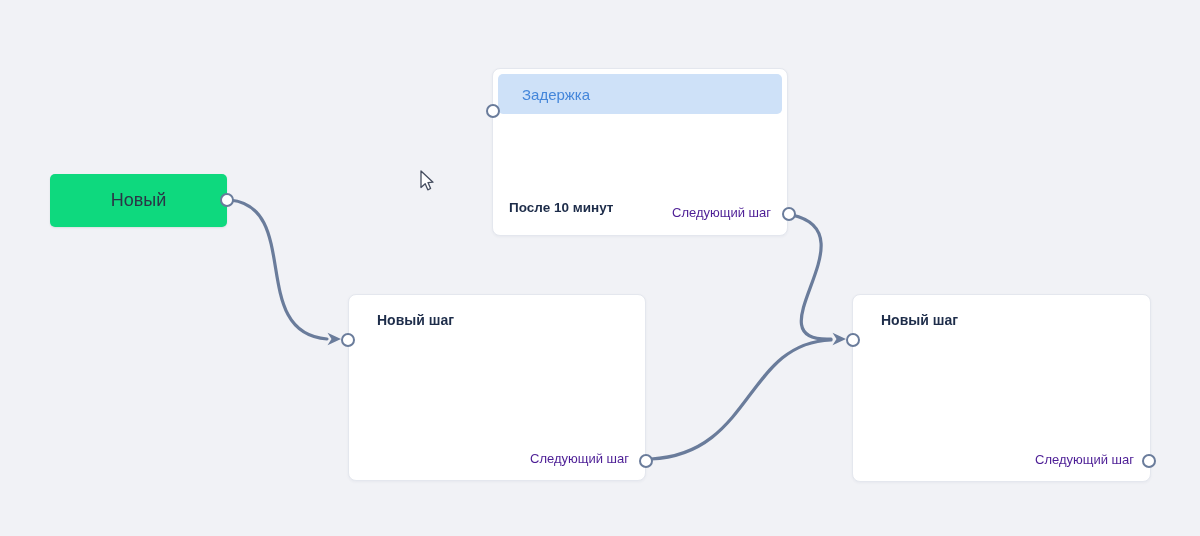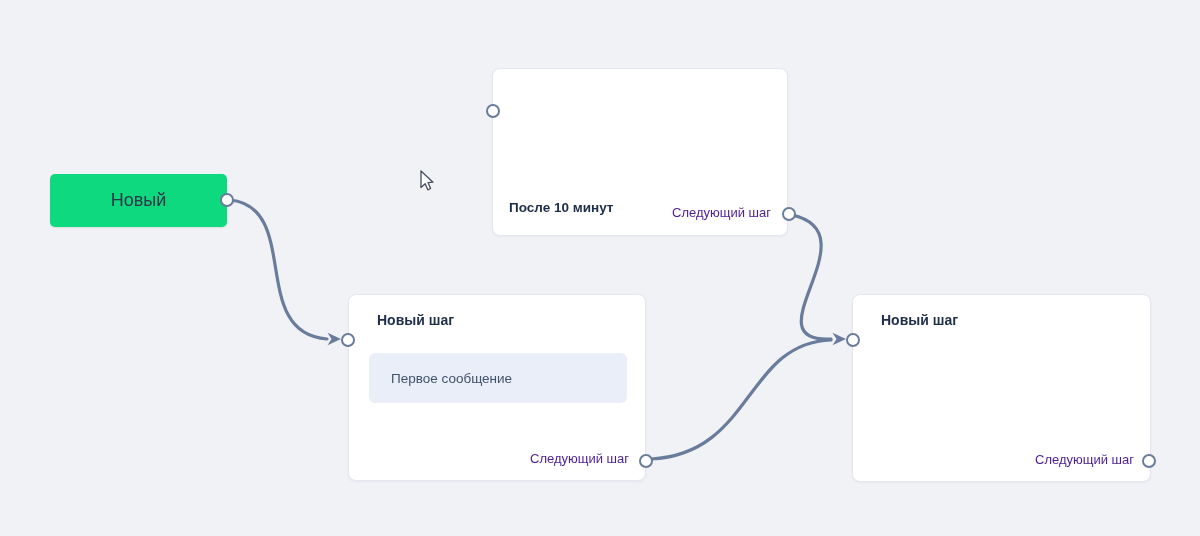--- a/index.html
+++ b/index.html
@@ -76,31 +76,31 @@
   <path class="edge" d="M 651 459 C 753 454 745 343 831 340"></path>
   <polygon class="arrowhead" points="832.5,332.8 846,339 832.5,345.2 836.5,339"></polygon>
 </svg>
 
 <div class="start-btn">
   <span>Новый</span>
   <span class="port" style="left:170px;top:19px;"></span>
 </div>
 
 <div class="node delay-node">
+  <div class="delay-header">
+    <span>Задержка</span>
+  </div>
   <div class="delay-body">После 10 минут</div>
   <div class="next-step">Следующий шаг</div>
   <span class="port" style="left:-7px;top:35px;"></span>
   <span class="port" style="left:289px;top:138px;"></span>
 </div>
 
 <div class="node step1-node">
   <div class="step-title-abs">Новый шаг</div>
-  <div class="msg-block">
-    <span>Первое сообщение</span>
-  </div>
   <div class="next-step">Следующий шаг</div>
   <span class="port" style="left:-8px;top:38px;"></span>
   <span class="port" style="left:290px;top:159px;"></span>
 </div>
 
 <div class="node step2-node">
   <div class="step-title-abs">Новый шаг</div>
   <div class="next-step">Следующий шаг</div>
   <span class="port" style="left:-7px;top:38px;"></span>
   <span class="port" style="left:289px;top:159px;"></span>

